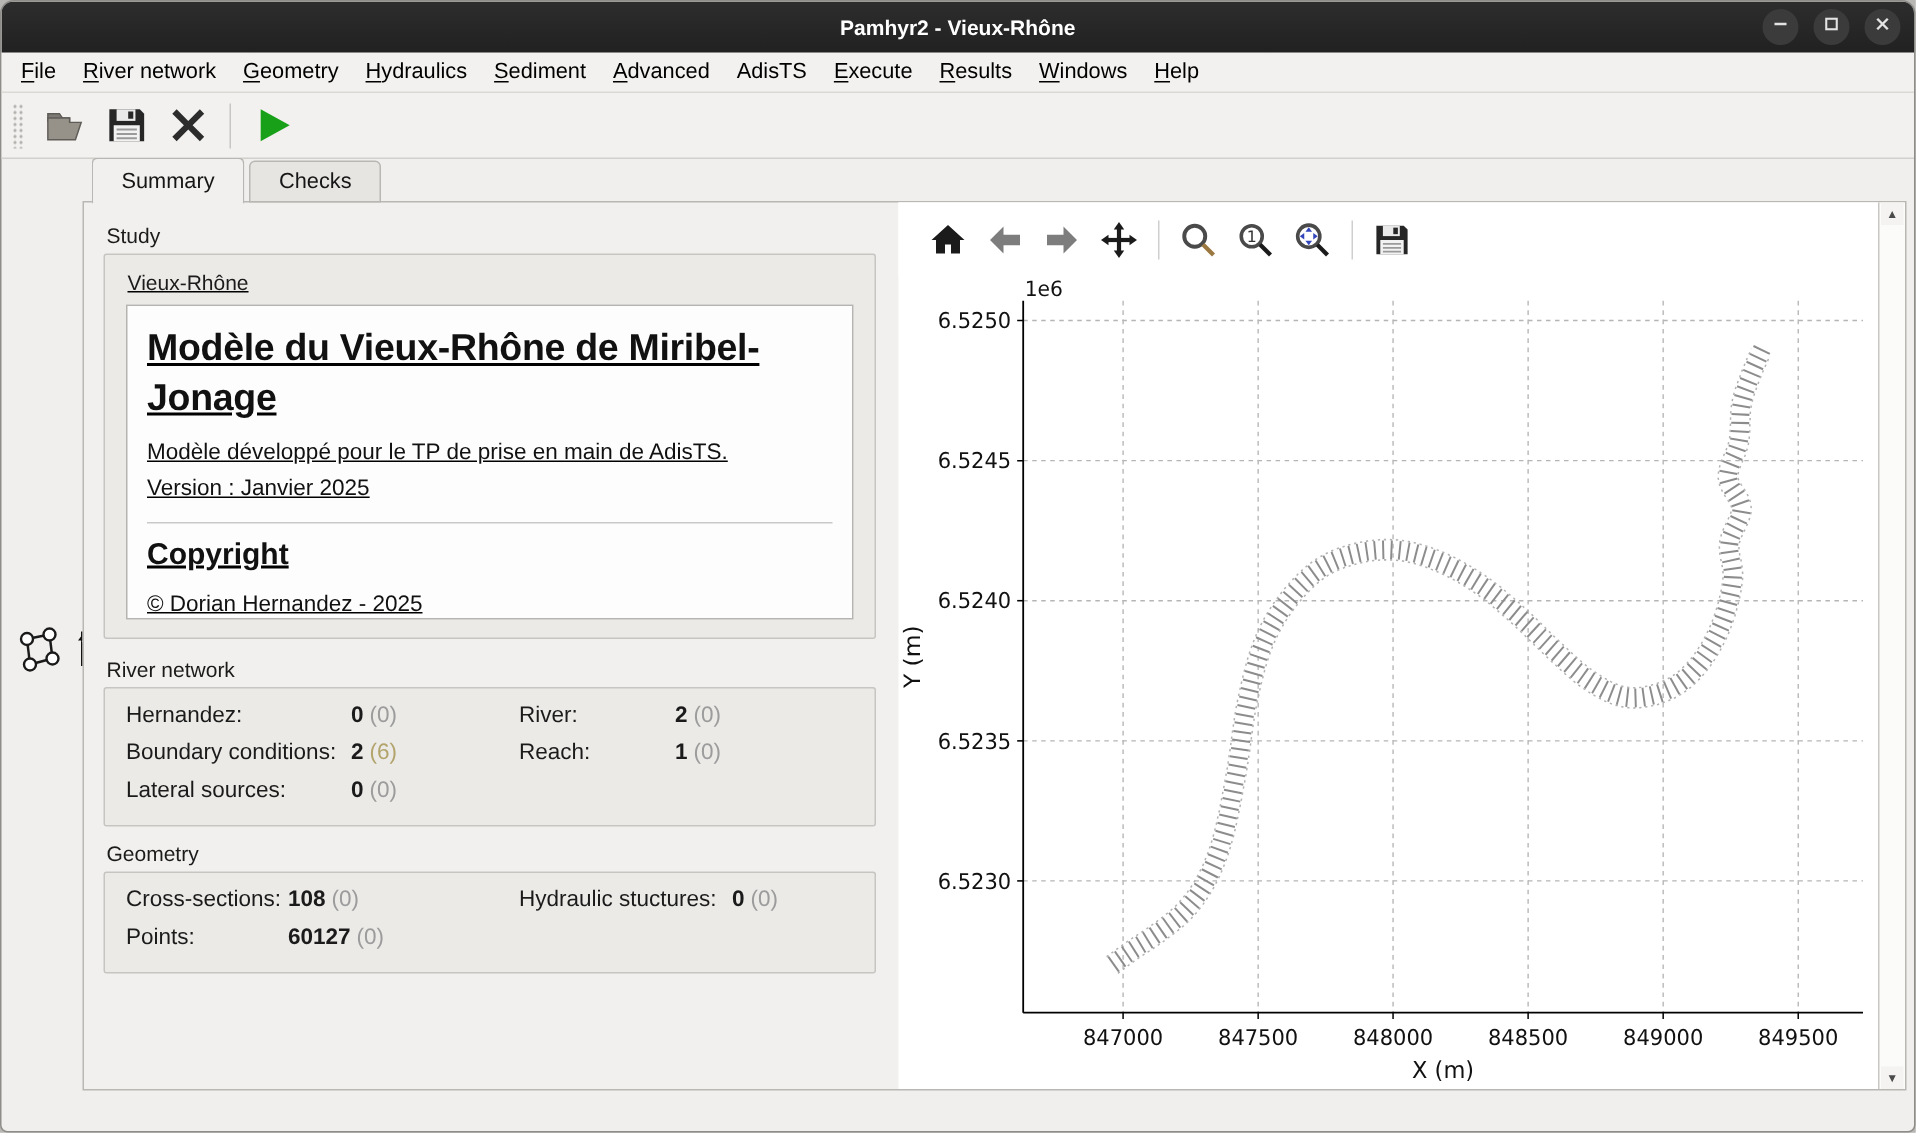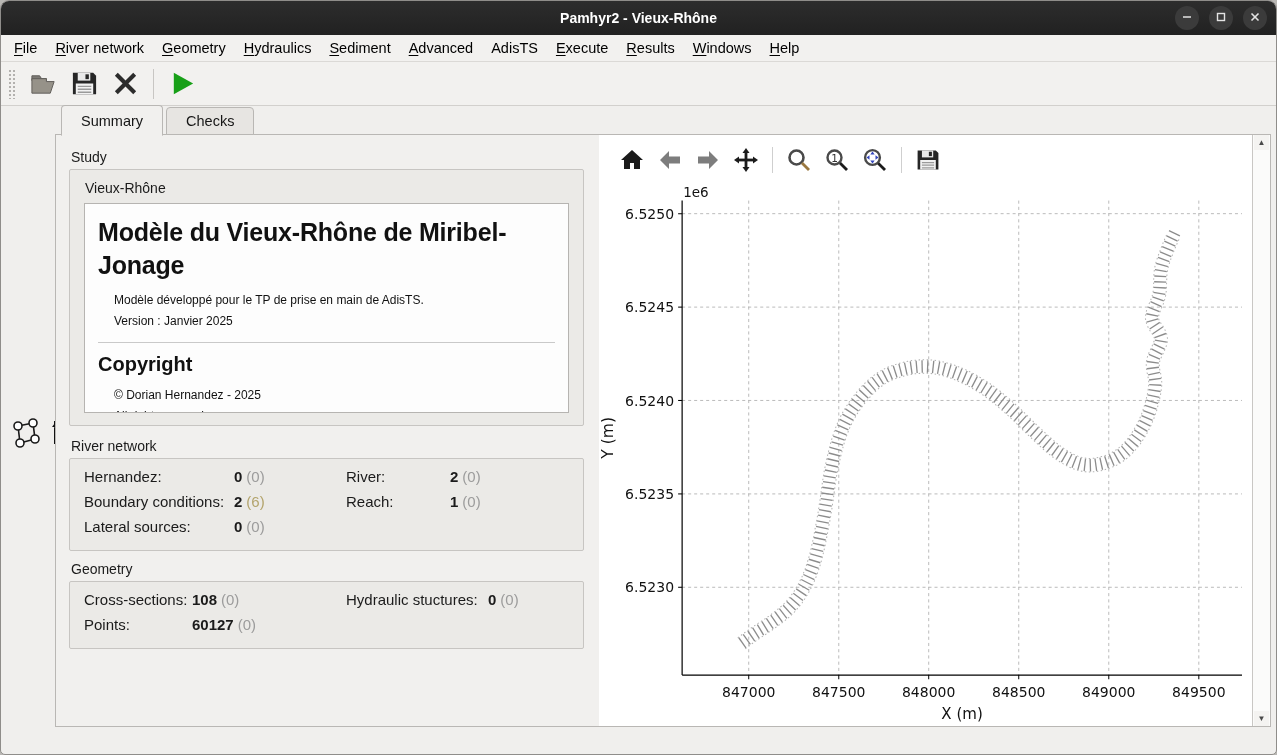--- a/index.html
+++ b/index.html
@@ -33,21 +33,21 @@
   .tab.inactive{background:#e7e5e2;height:26px;margin-left:3px;}
   .tabframe{position:absolute;top:29px;bottom:27px;left:0;right:5px;border:1px solid #b9b7b4;background:#f1f0ee;display:flex;}
   
   .leftcol{width:543px;padding:10px 0 0 13px;box-sizing:border-box;}
   .seclabel{font-size:14px;color:#1b1b1b;margin:4px 0 4px 2px;}
   .gbframe{border:1px solid #c7c5c2;background:#ebeae7;border-radius:2px;box-sizing:border-box;}
   .study-frame{padding:8px 14px 12px 14px;}
   .inner-label{font-size:14px;color:#1b1b1b;margin:2px 0 7px 1px;}
   .doc{background:#fdfdfd;border:1px solid #b6b4b1;height:210px;box-sizing:border-box;padding:2px 13px;overflow:hidden;color:#111;}
   .doc h1{font-size:25px;margin:10px 0 12px 0;line-height:1.3;letter-spacing:-0.2px;}
-  .doc p{font-size:12px;margin:7px 16px;}
+  .doc p{font-size:15px;margin:7px 0;}
   .doc hr{border:none;border-top:1px solid #c9c9c9;margin:14px 0 10px 0;}
   .doc h2{font-size:20px;margin:10px 0 12px 0;}
   .statframe{margin-right:15px;padding:9px 14px;display:grid;grid-template-columns:262px 1fr;row-gap:2px;font-size:15px;color:#1b1b1b;}
   .stat-cell{display:flex;align-items:baseline;height:23px;}
   .stat-label{flex:none;}
   .stat-value{font-weight:bold;margin-left:4px;}
   .stat-extra{color:#9c9c9c;margin-left:4px;}
   .stat-extra.hl{color:#b3a46c;}
   .rn .c1 .stat-label{width:100px;}
   .rn .c2 .stat-label{width:146px;}
@@ -305,21 +305,21 @@
 
     <div class="tabarea">
       <div class="tabbar" id="tabbar">
           <div class="tab active">Summary</div>
           <div class="tab inactive">Checks</div>
         </div>
       <div class="tabframe">
 
         <div class="leftcol">
           <div class="seclabel">Study</div>
-          <div class="gbframe study-frame" style="margin-right:15px;">
+          <div class="gbframe study-frame" style="margin-right:15px;text-decoration:underline;">
             <div class="inner-label">Vieux-Rhône</div>
             <div class="doc">
               <h1>Modèle du Vieux-Rhône de Miribel-Jonage</h1>
               <p>Modèle développé pour le TP de prise en main de AdisTS.</p>
               <p>Version : Janvier 2025</p>
               <hr>
               <h2>Copyright</h2>
               <p>© Dorian Hernandez - 2025</p>
               <p>All right reserved.</p>
             </div>

